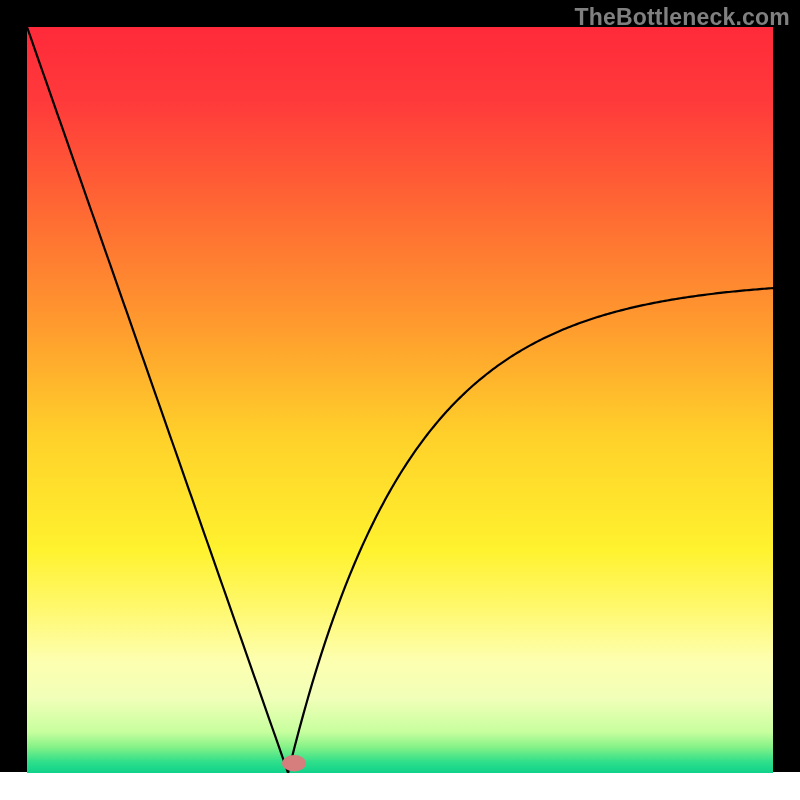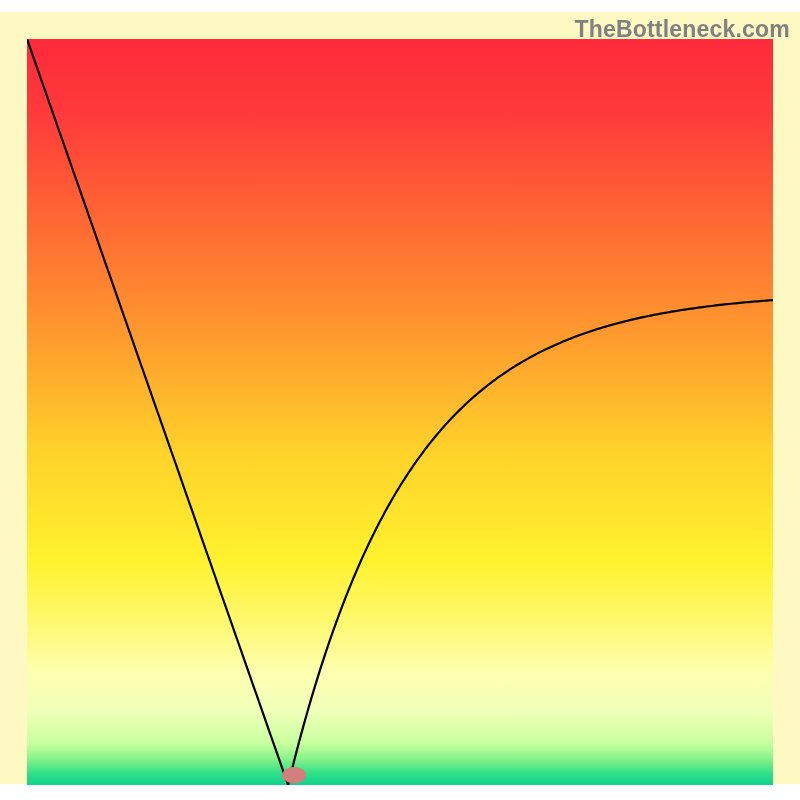--- a/index.html
+++ b/index.html
@@ -7,22 +7,21 @@
     padding: 0;
     width: 800px;
     height: 800px;
     background: #ffffff;
     overflow: hidden;
   }
   .stage {
     position: relative;
     width: 800px;
     height: 772px;
-    background: #fef9c3;
-    margin-top: 12px;
+    background: #000000;
   }
   .watermark {
     position: absolute;
     top: 4px;
     right: 10px;
     font-family: Arial, Helvetica, sans-serif;
     font-size: 23px;
     font-weight: 600;
     color: #808080;
     letter-spacing: 0.2px;

